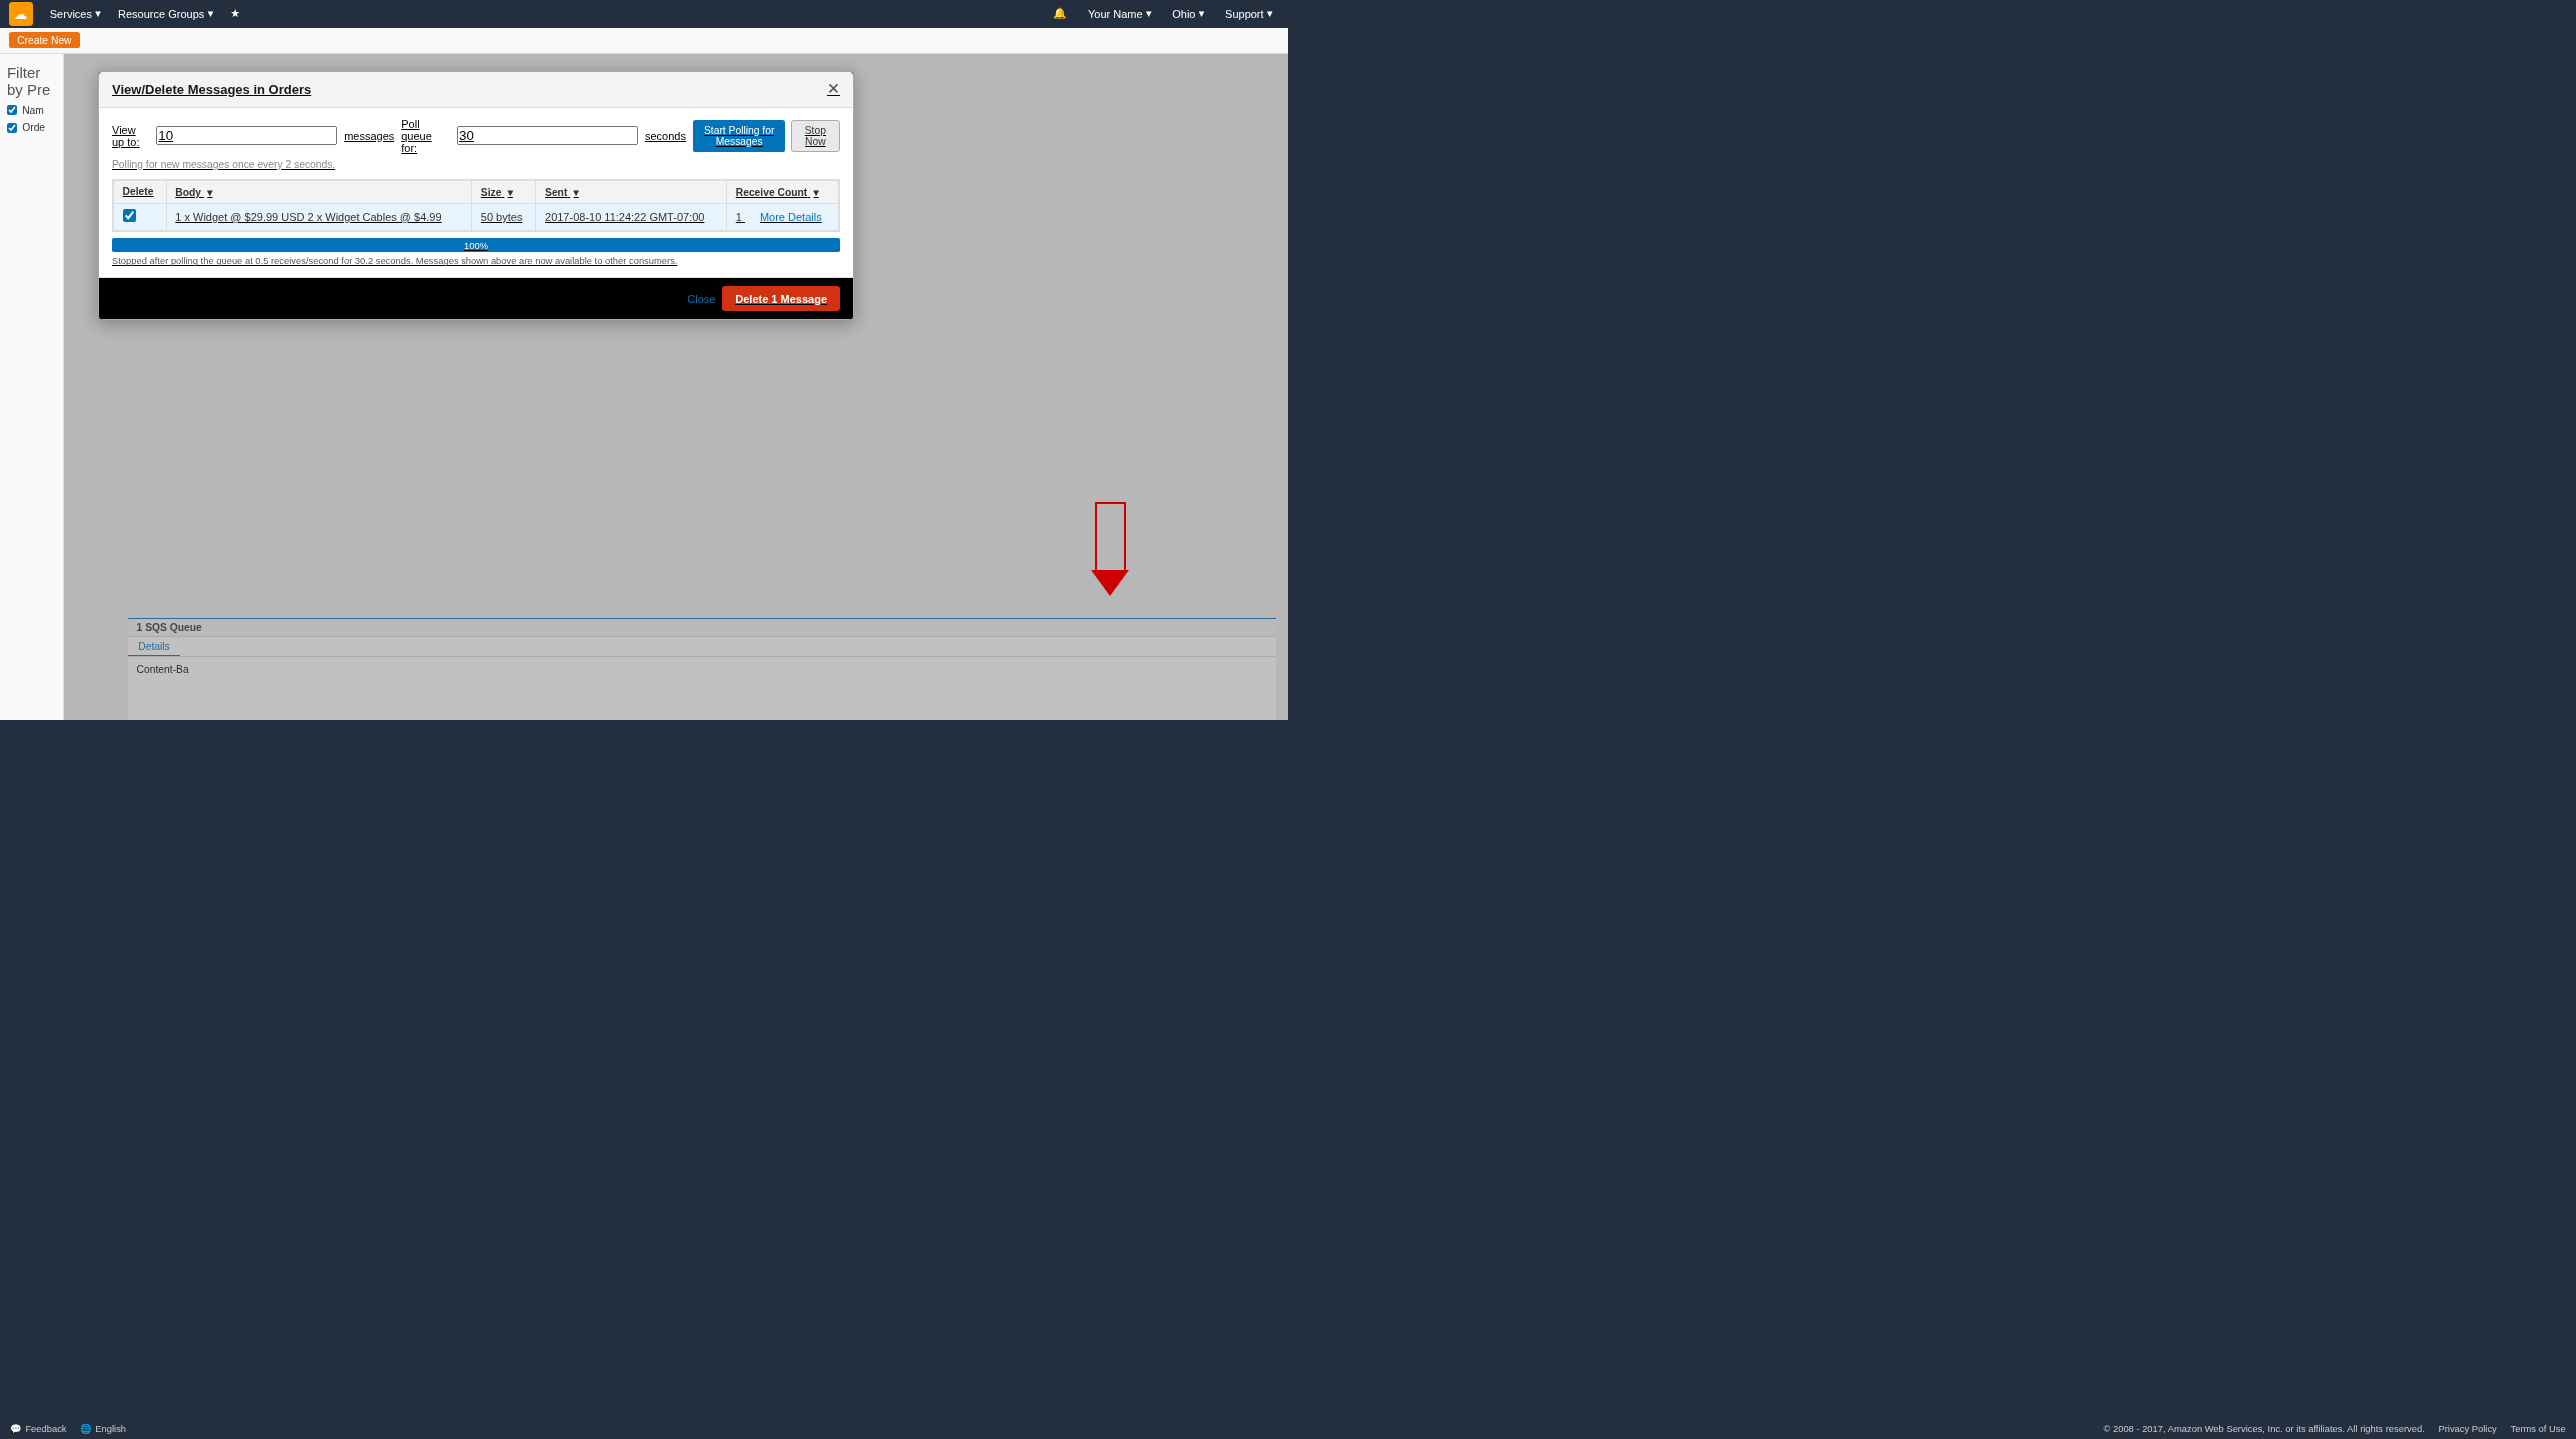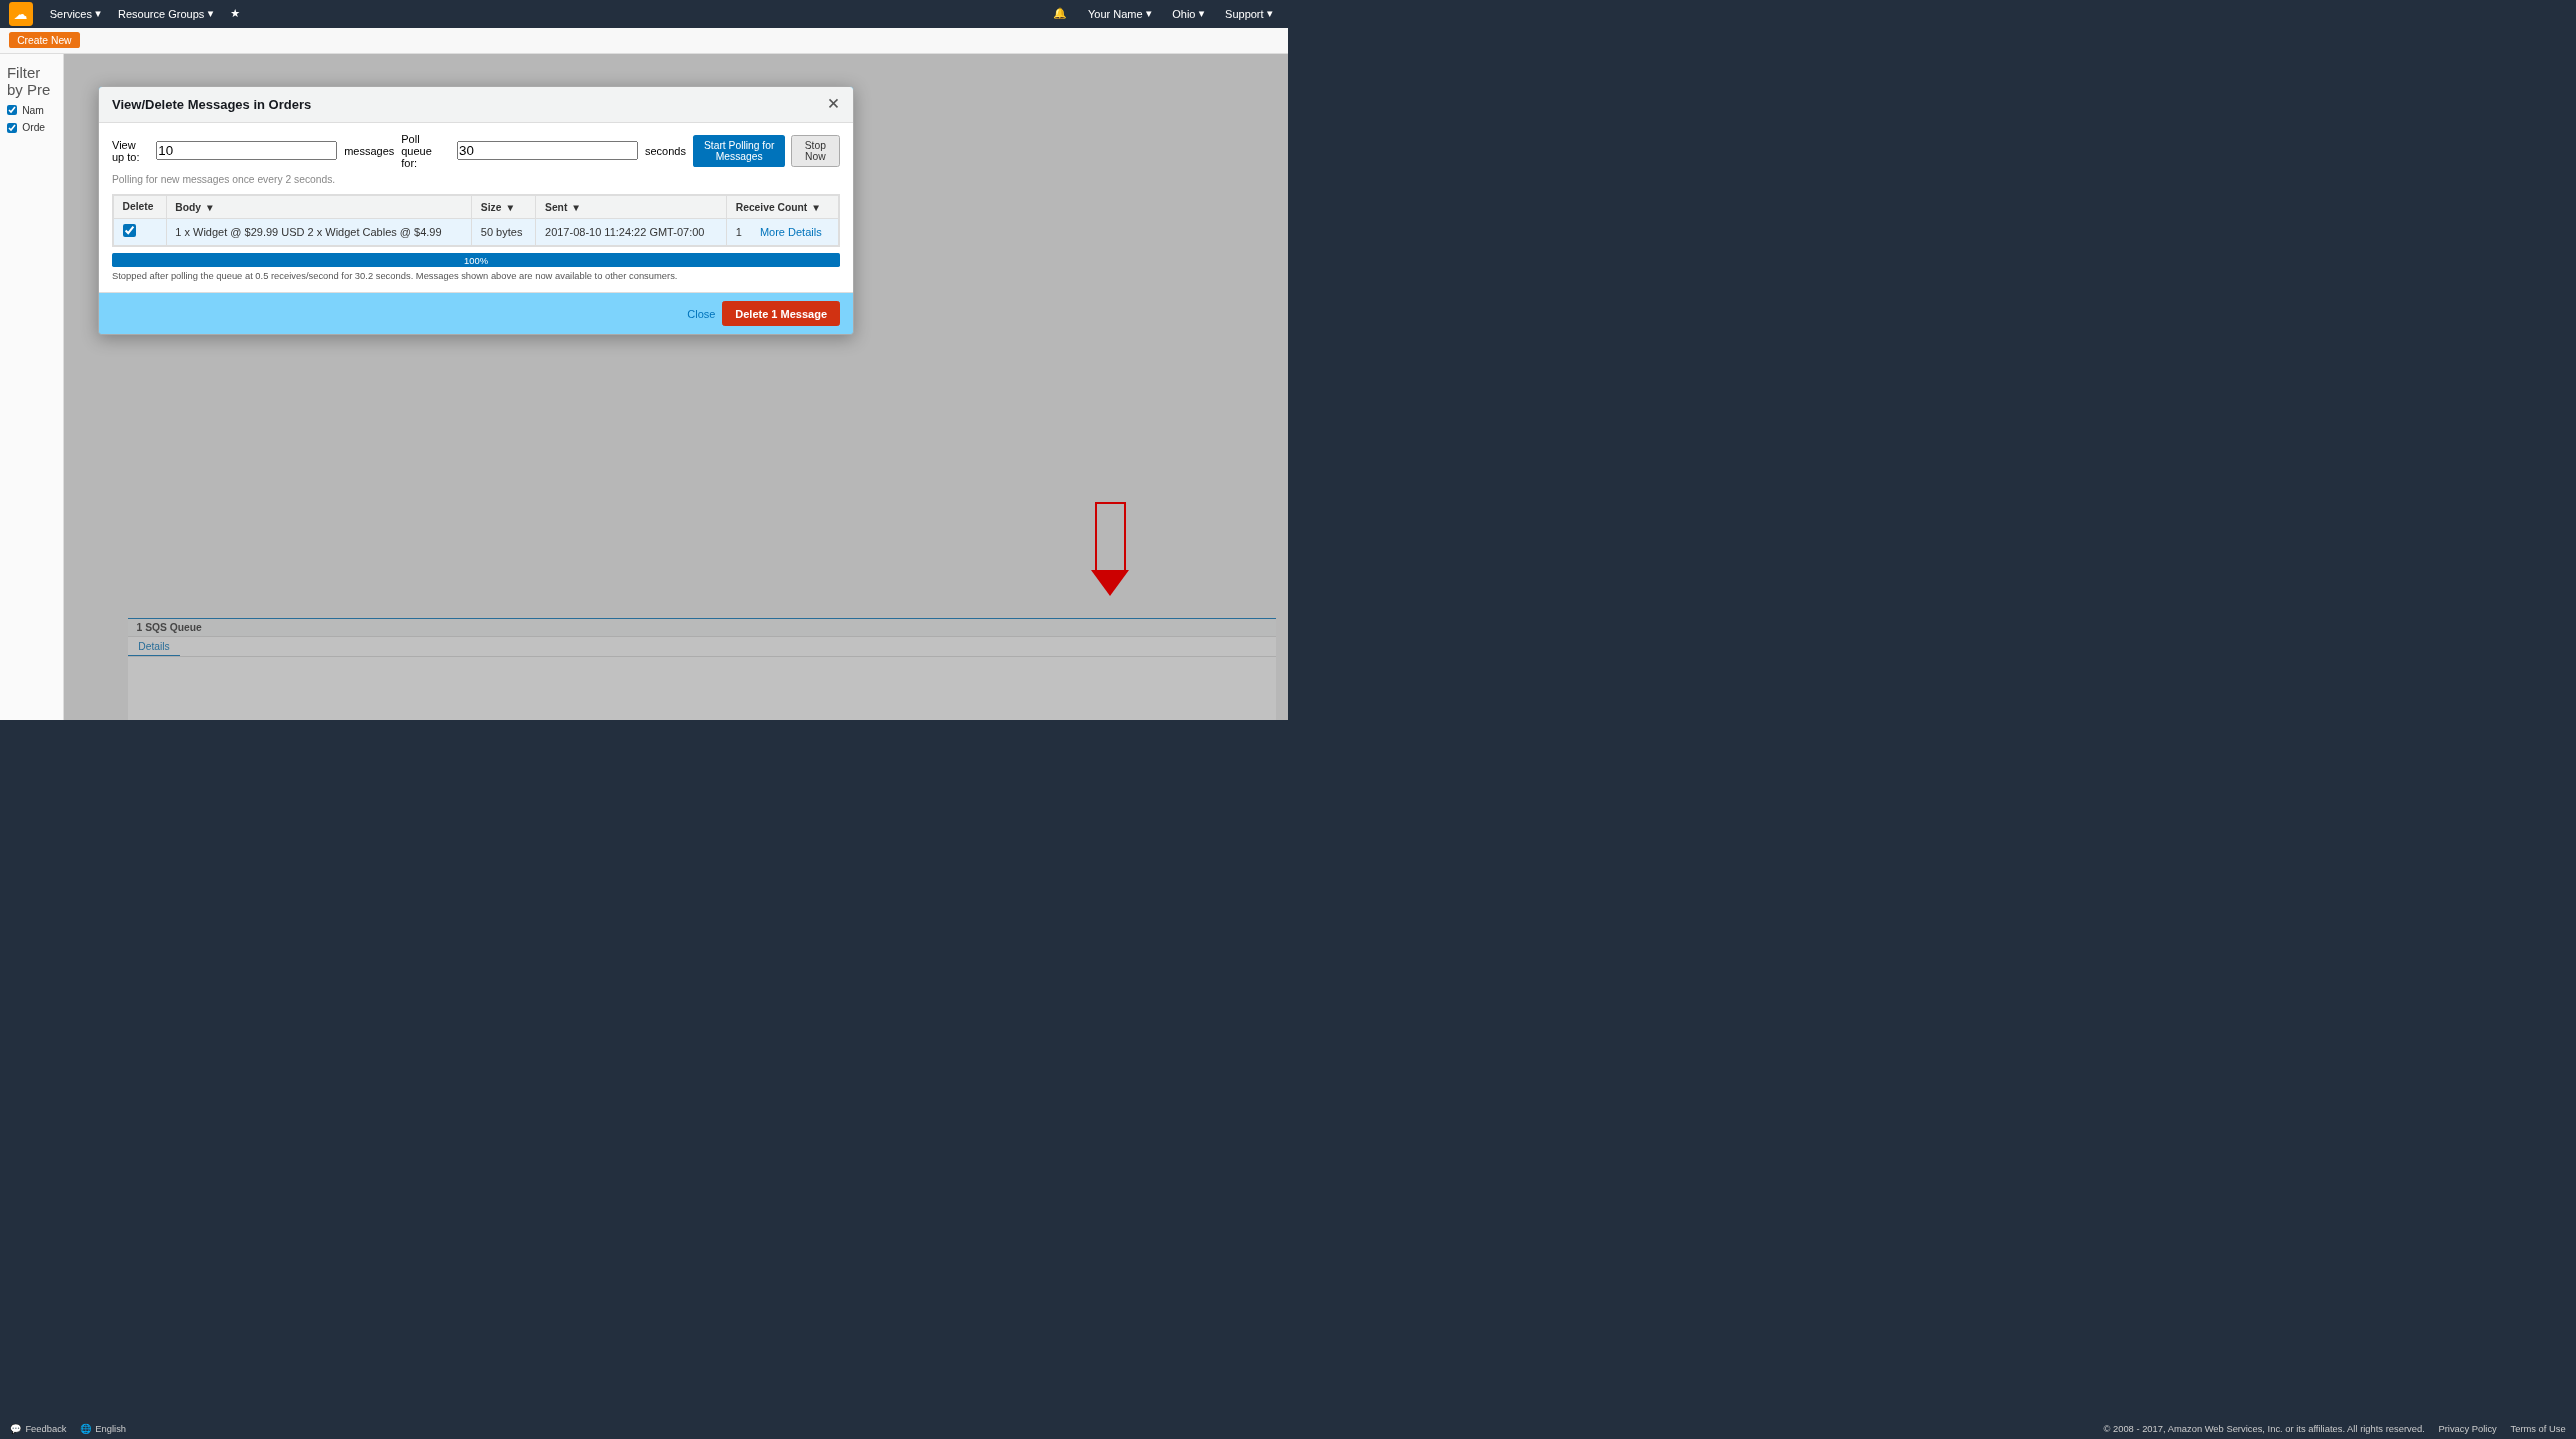--- a/index.html
+++ b/index.html
@@ -97,27 +97,28 @@
     .modal-backdrop {
       position: absolute;
       top: 0; left: 0; right: 0; bottom: 0;
       background: rgba(100,100,100,0.4);
       z-index: 10;
     }
 
     
     .modal {
       position: absolute;
-      top: 32px; left: 34px;
+      top: 17px; left: 34px;
       width: 756px;
-      background: #7dd3fc;
+      background: #000000;
       border: 0.9px solid #aaa;
       border-radius: 3.4px;
       box-shadow: 0 3.4px 17px rgba(0,0,0,0.3);
       z-index: 20;
+      text-decoration: underline;
     }
     .modal-header {
       background: #f2f3f3;
       padding: 8.6px 13px;
       border-bottom: 0.9px solid #ddd;
       display: flex; align-items: center; justify-content: space-between;
       border-radius: 3.4px 3.4px 0 0;
     }
     .modal-title {
       font-size: 13px;
@@ -438,20 +439,23 @@
     <div class="arrow-annotation">
       <div class="arrow-box"></div>
       <div class="arrow-head"></div>
     </div>
 
     <div class="bottom-panel">
       <div class="bottom-panel-header">1 SQS Queue</div>
       <div style="display:flex; border-bottom:0.9px solid #ddd;">
         <div style="padding:3.4px 10.3px; border-bottom:1.7px solid #0073bb; font-size:10.3px; cursor:pointer; color:#0073bb;">Details</div>
       </div>
+      <div class="bottom-panel-content">
+        <span>Content-Ba</span>
+      </div>
     </div>
 
   </div>
 </div>
 
 <div class="bottom-bar">
   <div style="display:flex;align-items:center;gap:3.4px;cursor:pointer;">
     <span>💬</span>
     <span>Feedback</span>
   </div>

